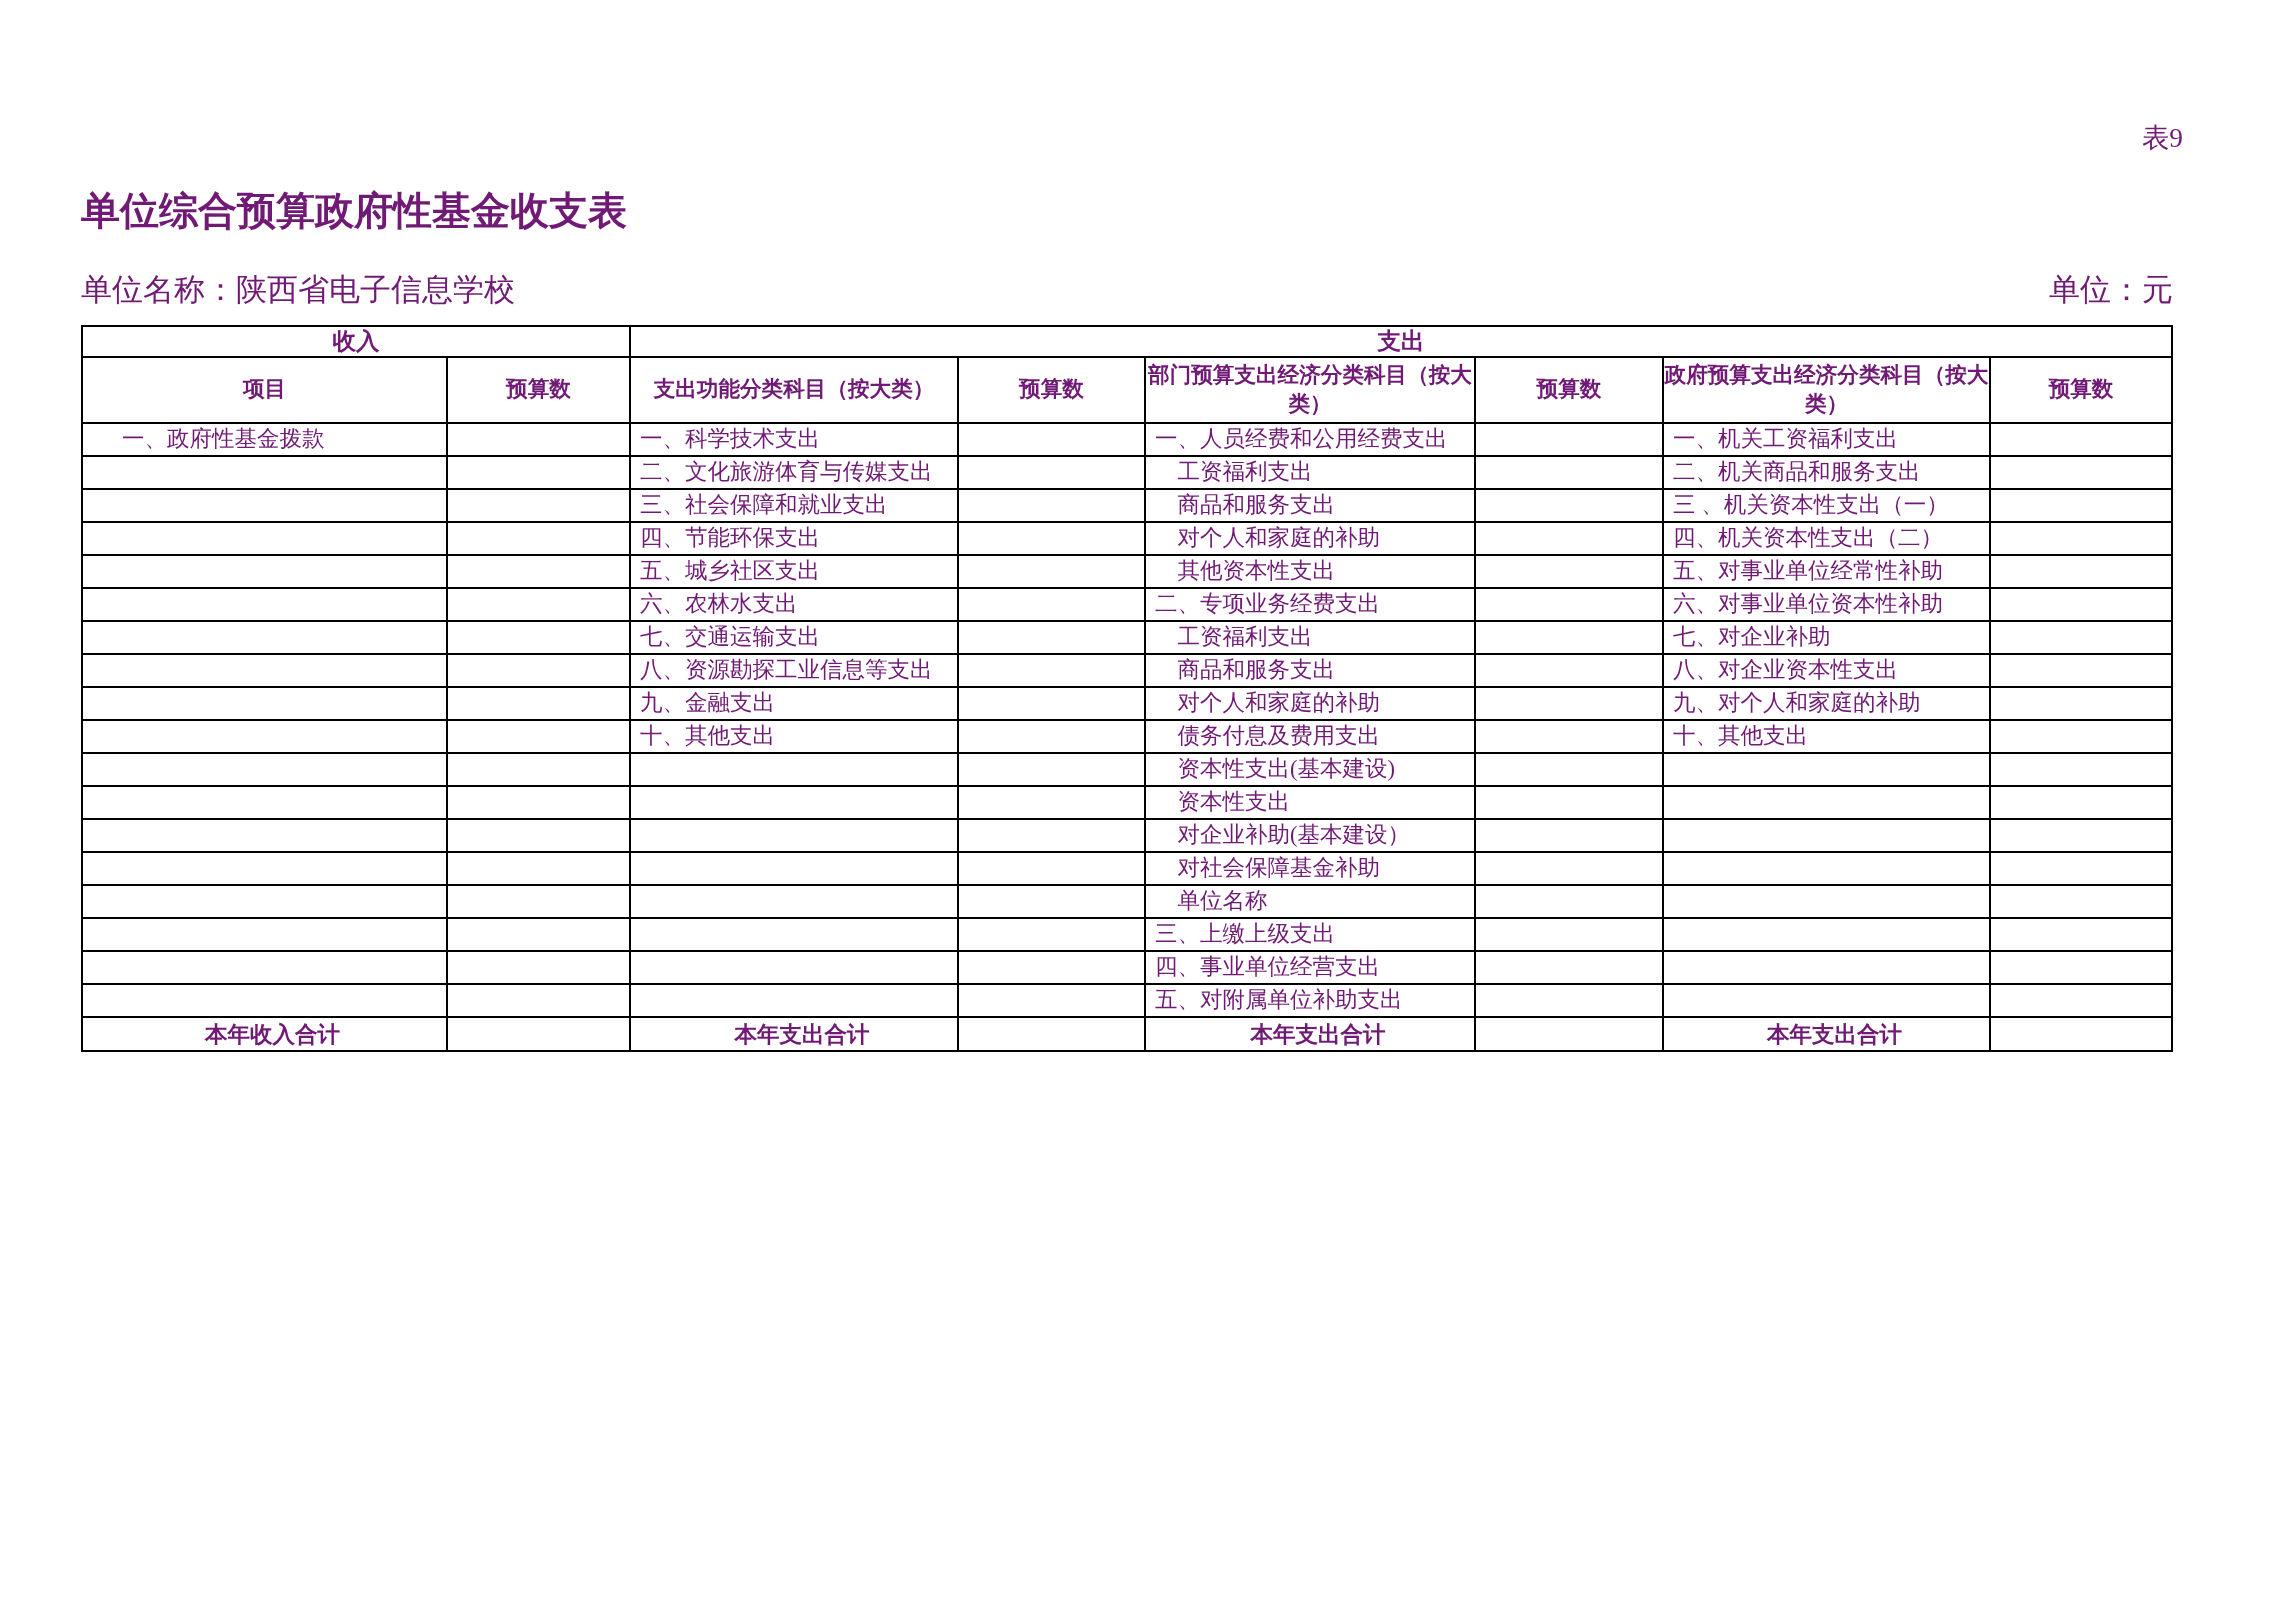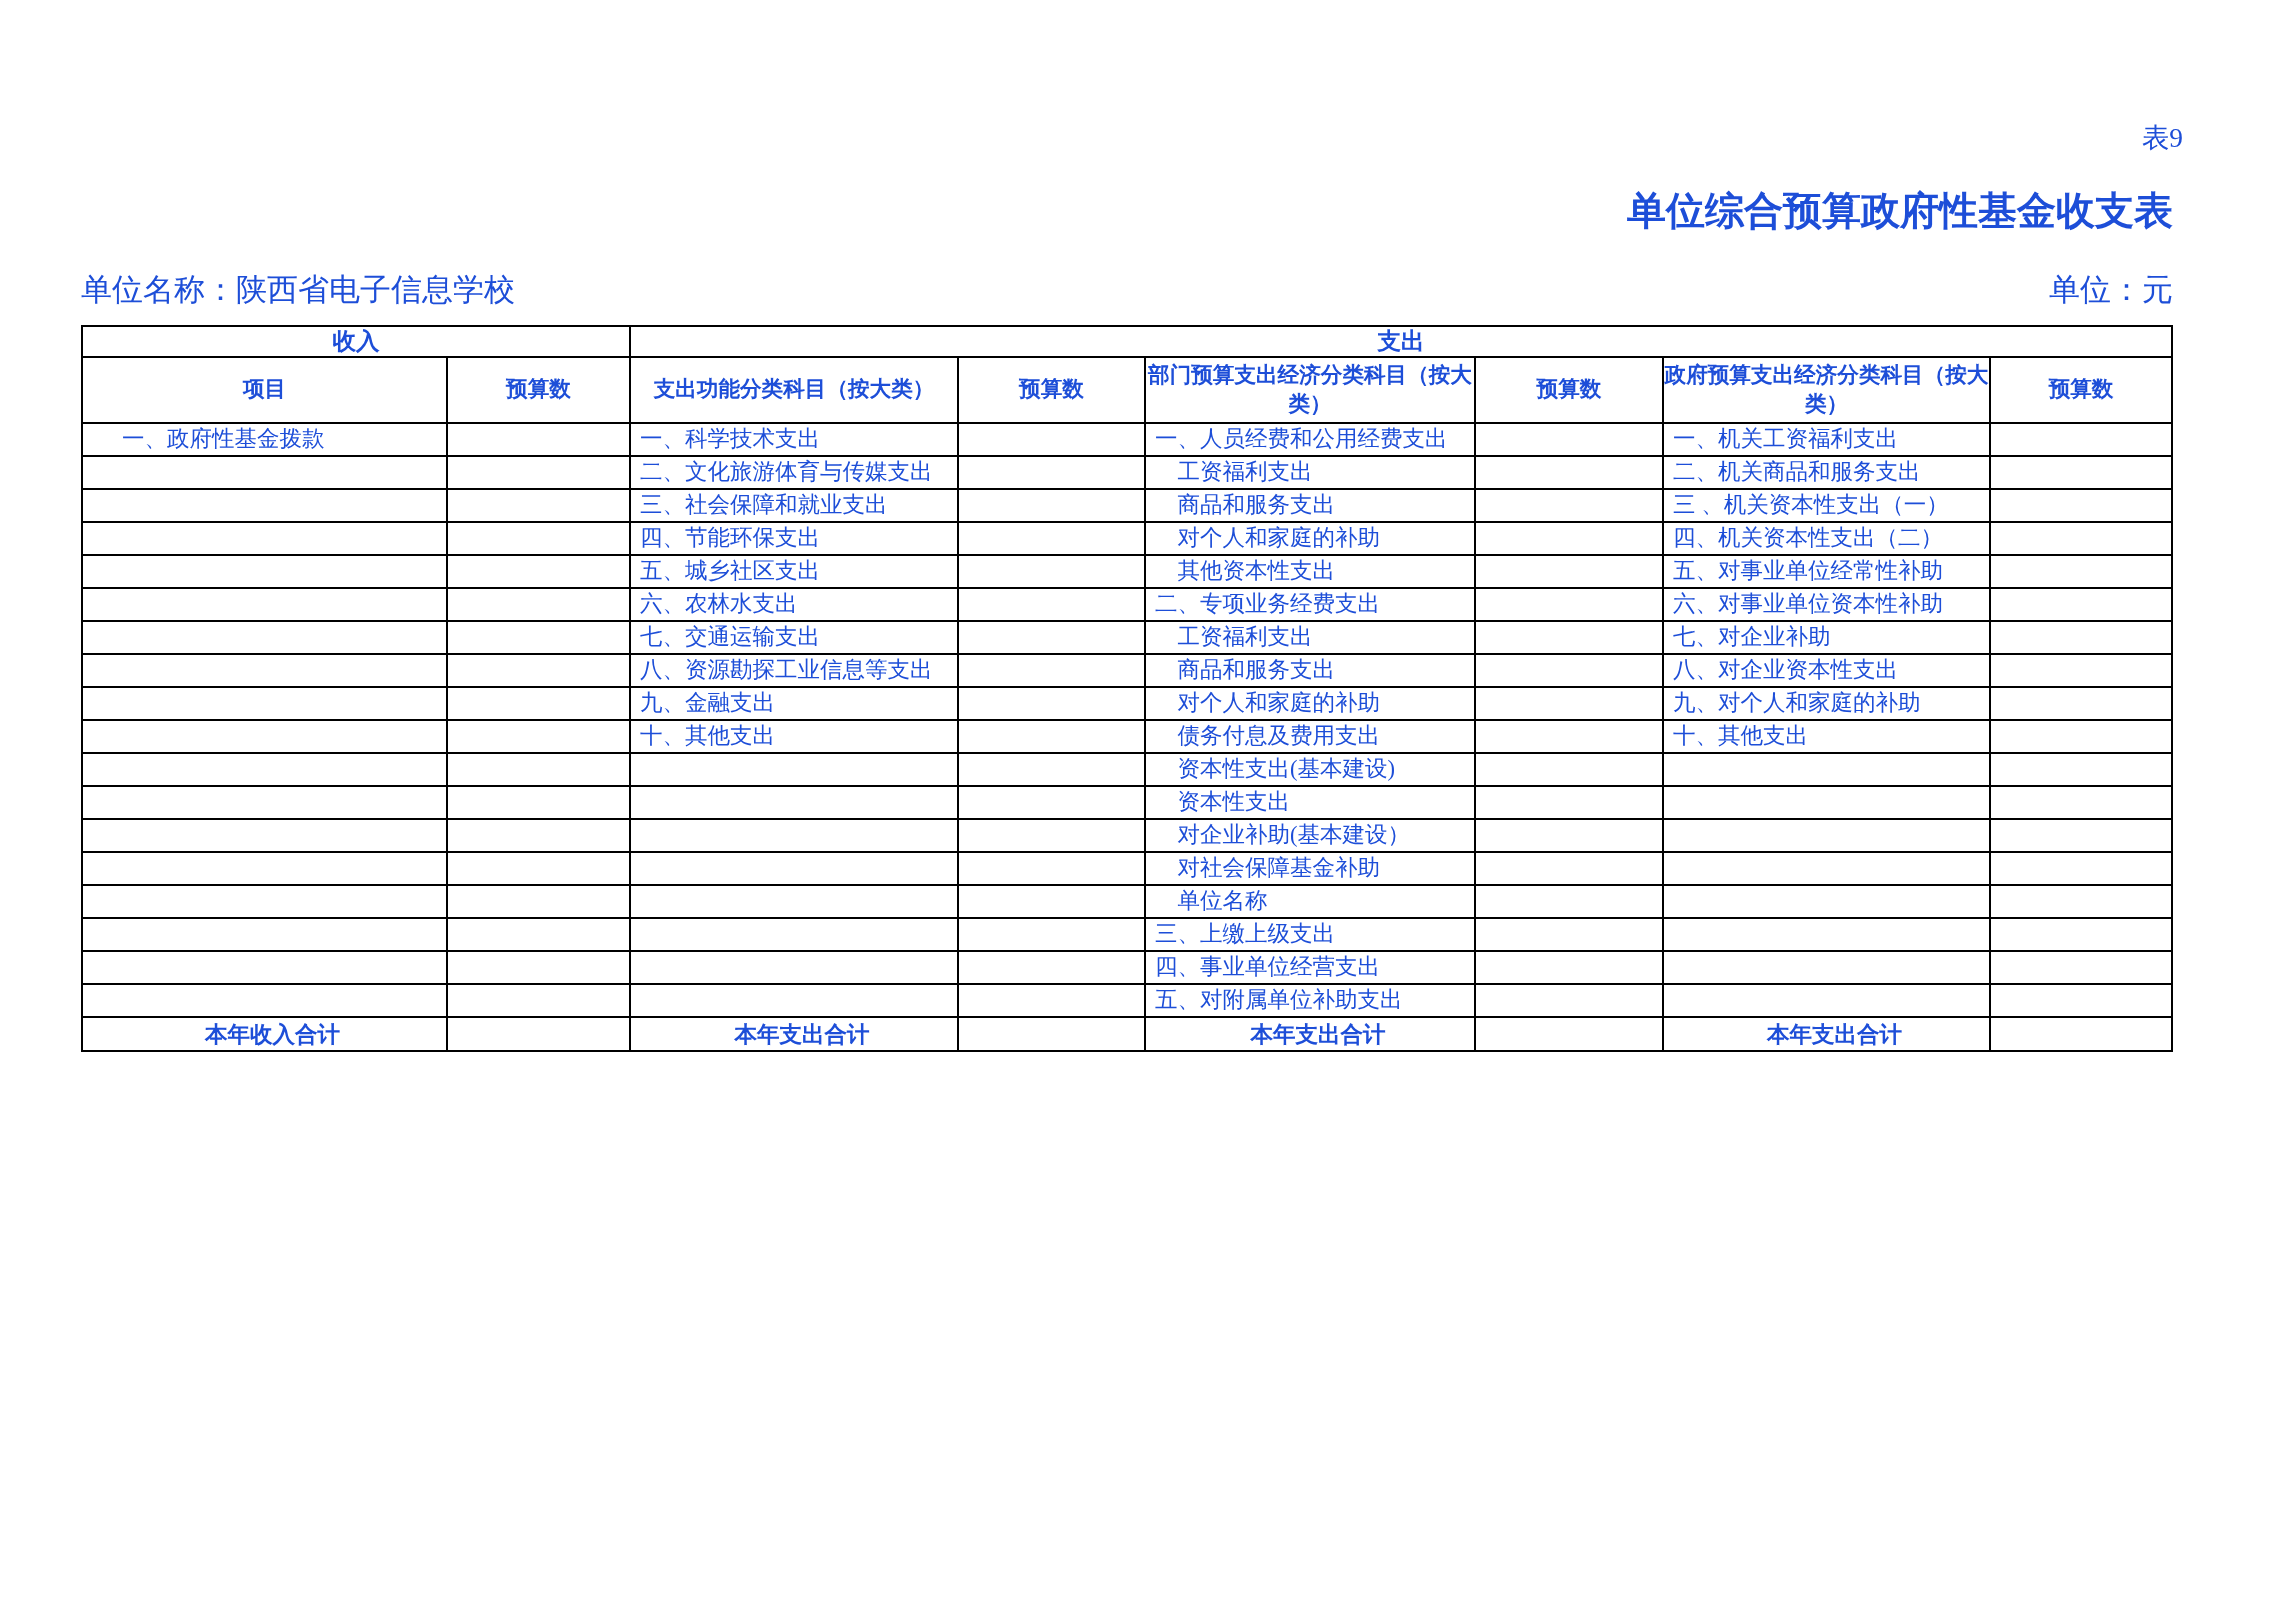--- a/index.html
+++ b/index.html
@@ -6,36 +6,36 @@
     margin: 0;
     padding: 0;
     background: #ffffff;
   }
   .page {
     position: relative;
     width: 2293px;
     height: 1193px;
     background: #ffffff;
     font-family: "Liberation Serif", "DejaVu Serif", serif;
-    color: #1d4ed8;
+    color: #701a75;
     overflow: hidden;
   }
   .table-tag {
     position: absolute;
     top: 122px;
     right: 110px;
     font-size: 27.4px;
     line-height: 1.2;
   }
   .doc-title {
     position: absolute;
     top: 188px;
     left: 81px;
     width: 2092px;
-    text-align: right;
+    text-align: left;
     font-size: 39px;
     font-weight: bold;
     line-height: 1.2;
   }
   .meta-row {
     position: absolute;
     top: 271px;
     left: 81px;
     width: 2092px;
     display: flex;

